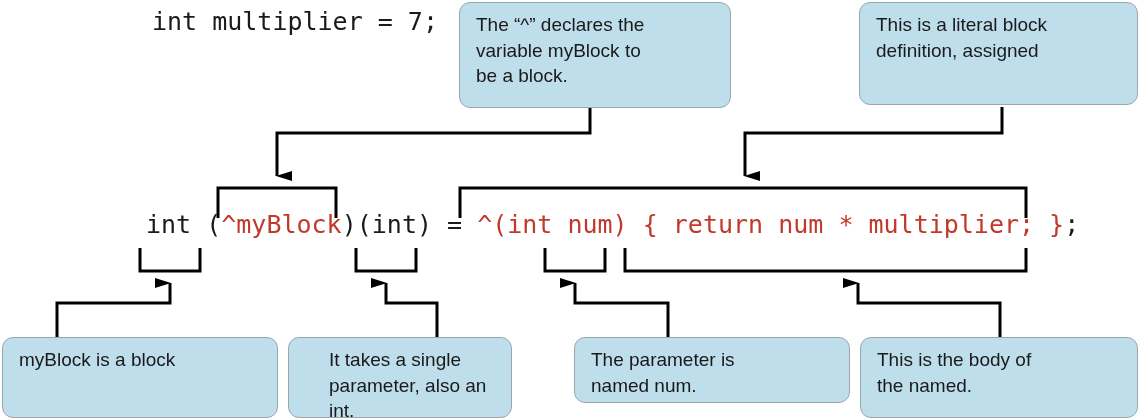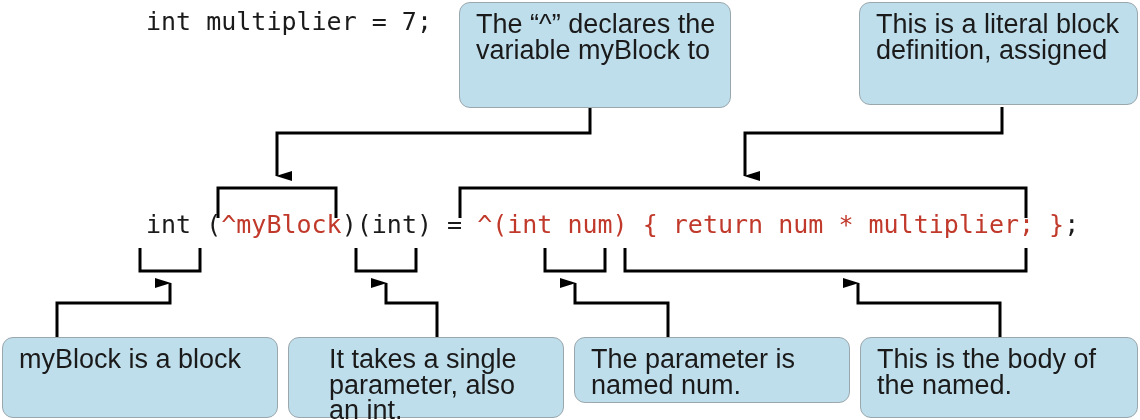--- a/index.html
+++ b/index.html
@@ -4,26 +4,26 @@
 <style>
   html,body{margin:0;padding:0;background:#ffffff;}
   body{width:1140px;height:420px;position:relative;overflow:hidden;
        font-family:"Liberation Sans",sans-serif;}
   #stage{position:absolute;left:0;top:0;width:1140px;height:420px;}
   svg#wires{position:absolute;left:0;top:0;width:1140px;height:420px;}
 
   .code{position:absolute;font-family:"DejaVu Sans Mono",monospace;
         font-size:25px;letter-spacing:0px;white-space:pre;color:#1a1a1a;}
   .code .red{color:#c0392b;}
-  #decl{left:146px;top:7px;}
+  #decl{left:152px;top:7px;}
   #mainline{left:146px;top:210px;}
 
   .callout{position:absolute;background:#bfdeec;border:1.4px solid #9aa7ad;
            border-radius:11px;box-sizing:border-box;
-           color:#1a1a1a;font-size:27px;line-height:25.5px;
+           color:#1a1a1a;font-size:19px;line-height:25.5px;
            padding:9px 13px 9px 16px;}
   .callout span{display:block;}
 </style>
 </head>
 <body>
 
 <div id="stage">
 
   <div class="code" id="decl">int multiplier = 7;</div>
 
@@ -56,32 +56,33 @@
       <path d="M57,337 L57,303 L170,303 L170,283" marker-end="url(#arrowUp)"></path>
       <path d="M437,337 L437,303 L386,303 L386,283" marker-end="url(#arrowUp)"></path>
       <path d="M668,337 L668,303 L575,303 L575,283" marker-end="url(#arrowUp)"></path>
       <path d="M1000,337 L1000,303 L858,303 L858,283" marker-end="url(#arrowUp)"></path>
     </g>
   </svg>
 
   <div class="callout" style="left:459px;top:2px;width:272px;height:106px;">
     <span>The “^” declares the</span>
     <span>variable myBlock to</span>
+    <span>be a block.</span>
   </div>
 
   <div class="callout" style="left:859px;top:2px;width:279px;height:103px;">
     <span>This is a literal block</span>
     <span>definition, assigned</span>
   </div>
 
   <div class="callout" style="left:2px;top:337px;width:276px;height:81px;">
     <span>myBlock is a block</span>
   </div>
 
-  <div class="callout" style="left:288px;top:337px;width:276px;height:81px;padding-left:40px;">
+  <div class="callout" style="left:288px;top:337px;width:224px;height:81px;padding-left:40px;">
     <span>It takes a single</span>
     <span>parameter, also an int.</span>
   </div>
 
   <div class="callout" style="left:574px;top:337px;width:276px;height:66px;">
     <span>The parameter is</span>
     <span>named num.</span>
   </div>
 
   <div class="callout" style="left:860px;top:337px;width:278px;height:81px;">

